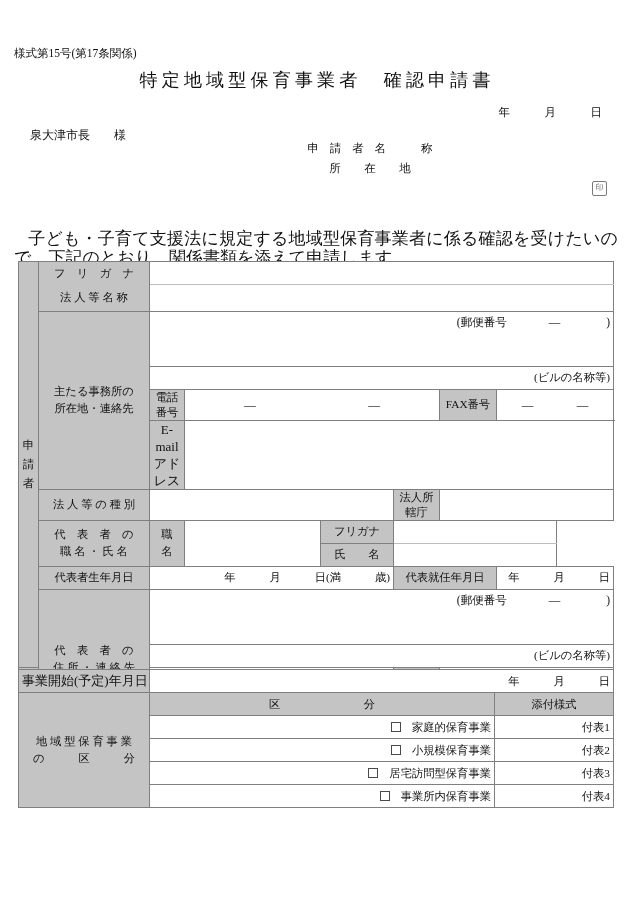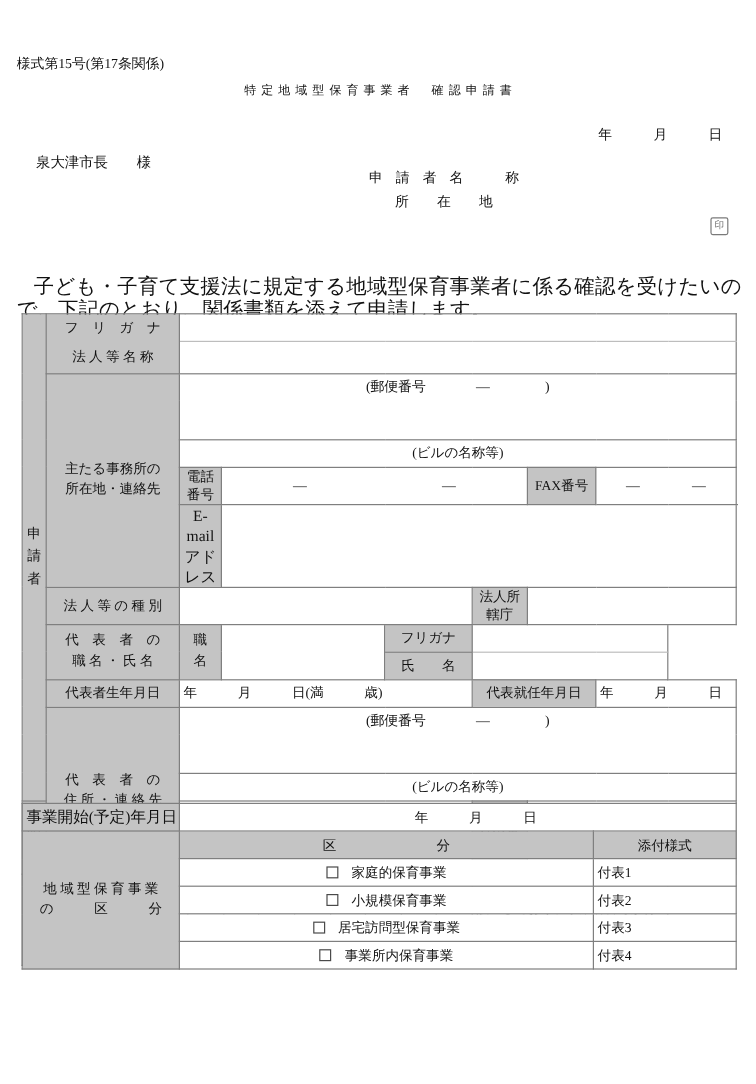--- a/index.html
+++ b/index.html
@@ -29,21 +29,21 @@
     top: 46px;
     font-size: 11.5px;
     white-space: nowrap;
   }
   .doc-title {
     position: absolute;
     left: 0;
     top: 68px;
     width: 630px;
     text-align: center;
-    font-size: 10px;
+    font-size: 18px;
     letter-spacing: 4.2px;
     text-indent: 4.2px;
     white-space: nowrap;
   }
   .date-line {
     position: absolute;
     right: 28px;
     top: 105px;
     font-size: 11.5px;
     letter-spacing: 0px;
@@ -119,23 +119,23 @@
     vertical-align: middle;
     background: #ffffff;
     height: 22px;
   }
   .gray {
     background: #c4c4c4 !important;
     text-align: center;
   }
   .two-line { line-height: 17px; }
   .nowrap { white-space: nowrap; margin-left: 21px; }
-  .lbl-left { text-align: center; padding-left: 5px; }
+  .lbl-left { text-align: right; padding-left: 5px; }
   .tiny { font-size: 13px; }
-  .ctr { text-align: left; margin-top: 38px; }
+  .ctr { text-align: right; margin-top: 38px; }
 
   
   .side-vert {
     text-align: center;
     font-size: 11.5px;
     line-height: 19px;
     width: 20px;
   }
   .side-vert span { display: block; }
 

